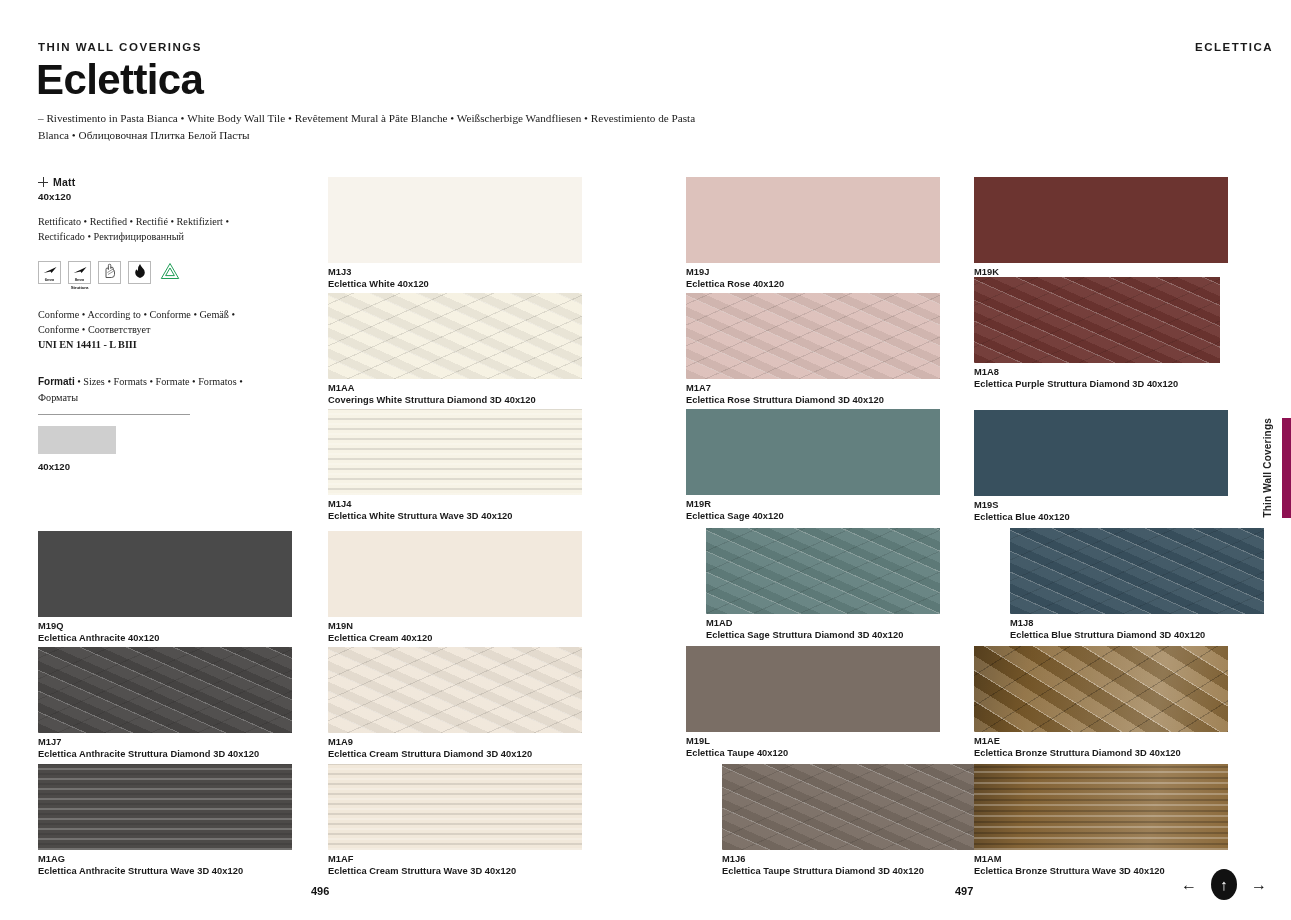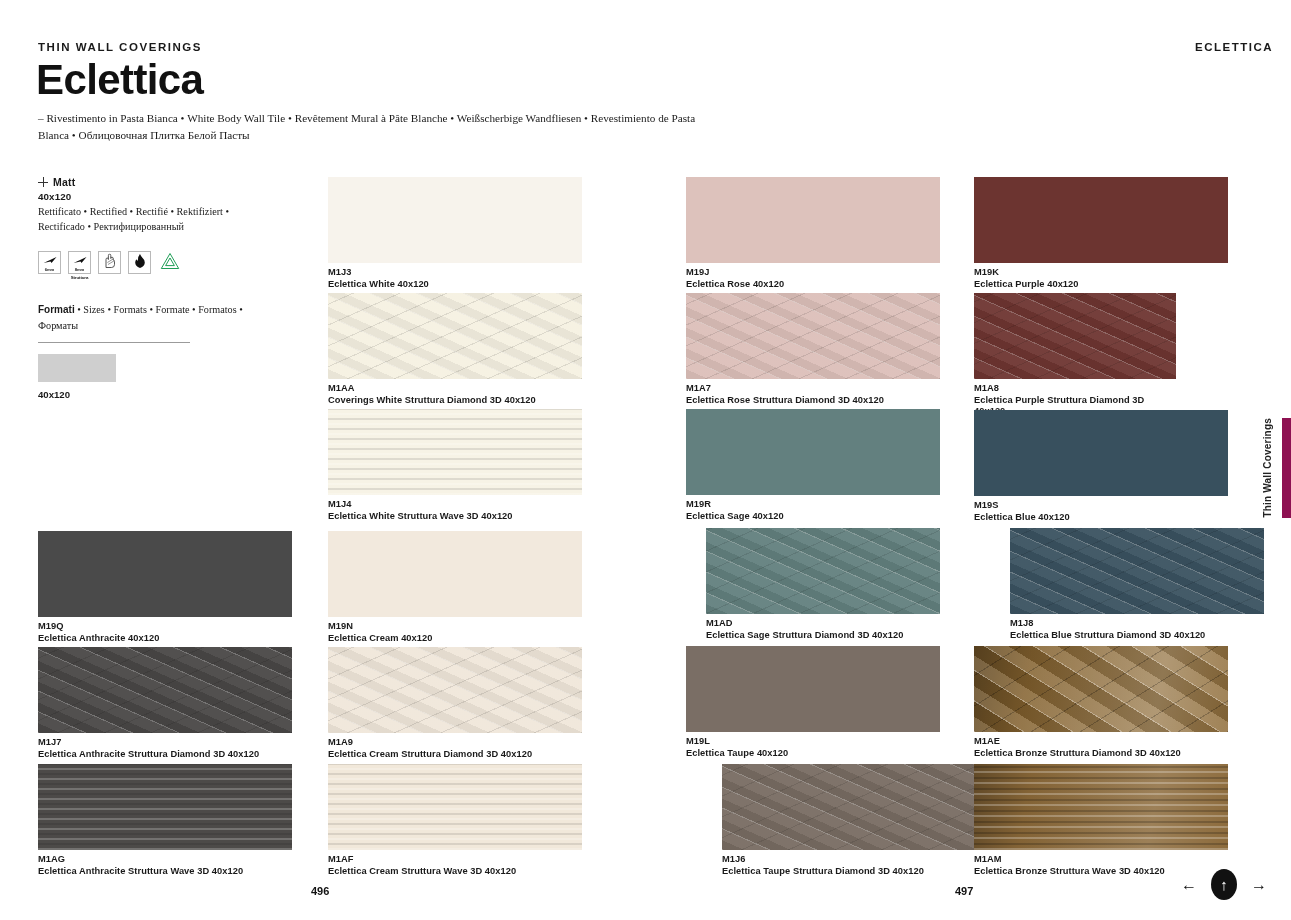--- a/index.html
+++ b/index.html
@@ -43,21 +43,21 @@
   }
   .matt-glyph:before { left:0; top:4.5px; width:10px; height:1px; }
   .matt-glyph:after  { left:4.5px; top:0; width:1px; height:10px; }
   .matt-label { font-size: 10.5px; font-weight: 700; letter-spacing: .2px; }
   .matt-size { font-size: 9.8px; font-weight: 700; margin-top: 3px; letter-spacing: .1px;}
 
   .serif-block {
     font-family: "Liberation Serif", serif;
     font-size: 10.2px; line-height: 1.48; color:#1a1a1a;
   }
-  .rectified { margin-top: 2px; }
+  .rectified { margin-top: 12px; }
   .conforme  { margin-top: 17px; }
   .conforme b { font-weight: 700; }
   .formati   { margin-top: 22px; }
   .formati b { font-weight: 700; font-family:"Liberation Sans",sans-serif; font-size:10px;}
 
   .icon-row { margin-top: 17px; display:flex; align-items:flex-start; gap:7px; }
   .icon-box {
     width: 23px; height: 23px; border:1px solid #b9b9b9;
     position: relative; background:#fff; display:block;
   }
@@ -210,20 +210,24 @@
       <div class="icon-wrap">
         <span class="icon-box icon-noborder">
           <svg width="20" height="18" viewBox="0 0 20 18">
             <path d="M10 1.5 L18.7 16.5 L1.3 16.5 Z" fill="none" stroke="#1f9e57" stroke-width="1"></path>
             <path d="M10 6 L14.4 13.6 L5.6 13.6 Z" fill="none" stroke="#1f9e57" stroke-width="1"></path>
           </svg>
         </span>
       </div>
     </div>
 
+    <div class="serif-block conforme">
+      <div>Conforme • According to • Conforme • Gemäß • Conforme • Соответствует</div>
+      <b>UNI EN 14411 - L BIII</b>
+    </div>
 
     <div class="serif-block formati">
       <b>Formati</b><span> • Sizes • Formats • Formate • Formatos • Форматы</span>
     </div>
 
     <div class="fmt-rule"></div>
     <div class="fmt-swatch" style="background: rgb(207, 207, 207);"></div>
     <div class="fmt-cap">40x120</div>
   </div>
 
@@ -301,21 +305,21 @@
       <div class="tile-block" style="left: 686px; top: 764px; width: 254px; margin-left: 36px;">
         <div class="tile tex-diamond" style="background: rgb(120, 108, 98);"></div>
         <div class="tile-code">M1J6</div>
         <div class="tile-name">Eclettica Taupe Struttura Diamond 3D 40x120</div>
       </div>
       <div class="tile-block" style="left: 974px; top: 177px; width: 254px;">
         <div class="tile tex-flat" style="background: rgb(108, 52, 48);"></div>
         <div class="tile-code">M19K</div>
         <div class="tile-name">Eclettica Purple 40x120</div>
       </div>
-      <div class="tile-block" style="left: 974px; top: 293px; width: 202px;">
+      <div class="tile-block" style="left: 974px; top: 277px; width: 246px;">
         <div class="tile tex-diamond" style="background: rgb(110, 53, 49);"></div>
         <div class="tile-code">M1A8</div>
         <div class="tile-name">Eclettica Purple Struttura Diamond 3D 40x120</div>
       </div>
       <div class="tile-block" style="left: 974px; top: 410px; width: 254px;">
         <div class="tile tex-flat" style="background: rgb(56, 80, 94);"></div>
         <div class="tile-code">M19S</div>
         <div class="tile-name">Eclettica Blue 40x120</div>
       </div>
       <div class="tile-block" style="left: 1010px; top: 528px; width: 254px;">

